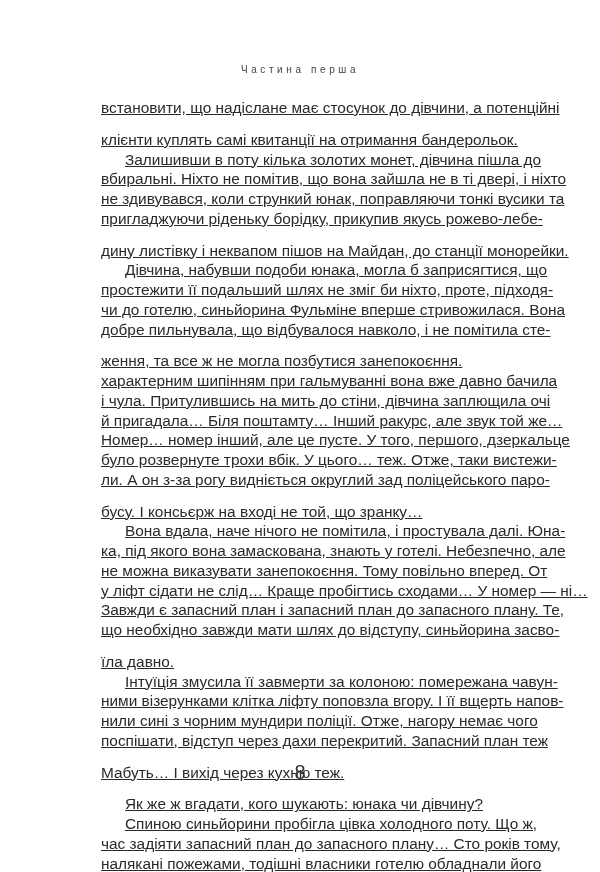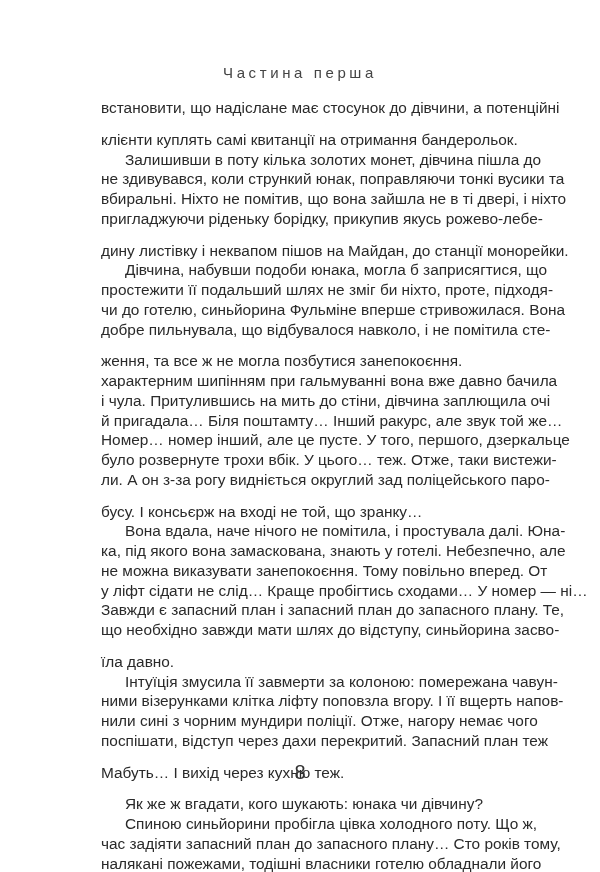--- a/index.html
+++ b/index.html
@@ -4,26 +4,26 @@
 <style>
   html, body { margin: 0; padding: 0; }
   body {
     width: 600px; height: 872px; background: #ffffff;
     position: relative; overflow: hidden;
     font-family: "Liberation Sans", "DejaVu Sans", sans-serif;
     color: #2a2a2a;
   }
   .running-head {
     position: absolute; top: 64px; left: 0; width: 600px;
-    text-align: center; font-size: 15px; letter-spacing: 3.6px;
+    text-align: center; font-size: 10px; letter-spacing: 3.6px;
     color: #444;
   }
   .text-block {
     position: absolute; top: 98px; left: 101px; width: 420px;
-    font-size: 15.4px; line-height: 19.75px;
+    font-size: 15.4px; line-height: 19.75px; text-decoration: underline;
   }
   .line {
     display: block; white-space: nowrap; height: 19.75px;
     text-align: justify; text-align-last: justify;
   }
   .line.last { text-align-last: left; margin-top: 12px; }
   .line.indent { padding-left: 24px; }
   .page-number {
     position: absolute; top: 761px; left: 0; width: 600px;
     text-align: center; font-size: 20px; color: #333;
@@ -31,22 +31,22 @@
 </style>
 </head>
 <body>
 
 <div class="running-head">Частина перша</div>
 
 <div class="text-block" id="text-block">
     <span class="line">встановити, що надіслане має стосунок до дівчини, а потенційні</span>
     <span class="line last">клієнти куплять самі квитанції на отримання бандерольок.</span>
     <span class="line indent">Залишивши в поту кілька золотих монет, дівчина пішла до</span>
+    <span class="line">вбиральні. Ніхто не помітив, що вона зайшла не в ті двері, і ніхто</span>
     <span class="line">не здивувався, коли стрункий юнак, поправляючи тонкі вусики та</span>
-    <span class="line">вбиральні. Ніхто не помітив, що вона зайшла не в ті двері, і ніхто</span>
     <span class="line">пригладжуючи ріденьку борідку, прикупив якусь рожево-лебе-</span>
     <span class="line last">дину листівку і неквапом пішов на Майдан, до станції монорейки.</span>
     <span class="line indent">Дівчина, набувши подоби юнака, могла б заприсягтися, що</span>
     <span class="line">простежити її подальший шлях не зміг би ніхто, проте, підходя-</span>
     <span class="line">чи до готелю, синьйорина Фульміне вперше стривожилася. Вона</span>
     <span class="line">добре пильнувала, що відбувалося навколо, і не помітила сте-</span>
     <span class="line last">ження, та все ж не могла позбутися занепокоєння.</span>
     <span class="line">характерним шипінням при гальмуванні вона вже давно бачила</span>
     <span class="line">і чула. Притулившись на мить до стіни, дівчина заплющила очі</span>
     <span class="line">й пригадала… Біля поштамту… Інший ракурс, але звук той же…</span>

